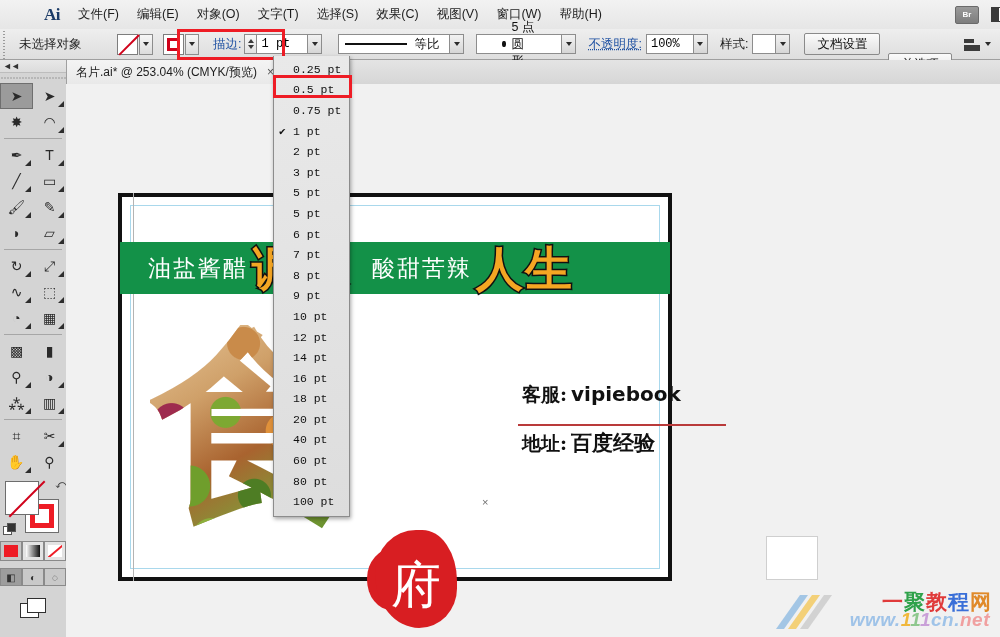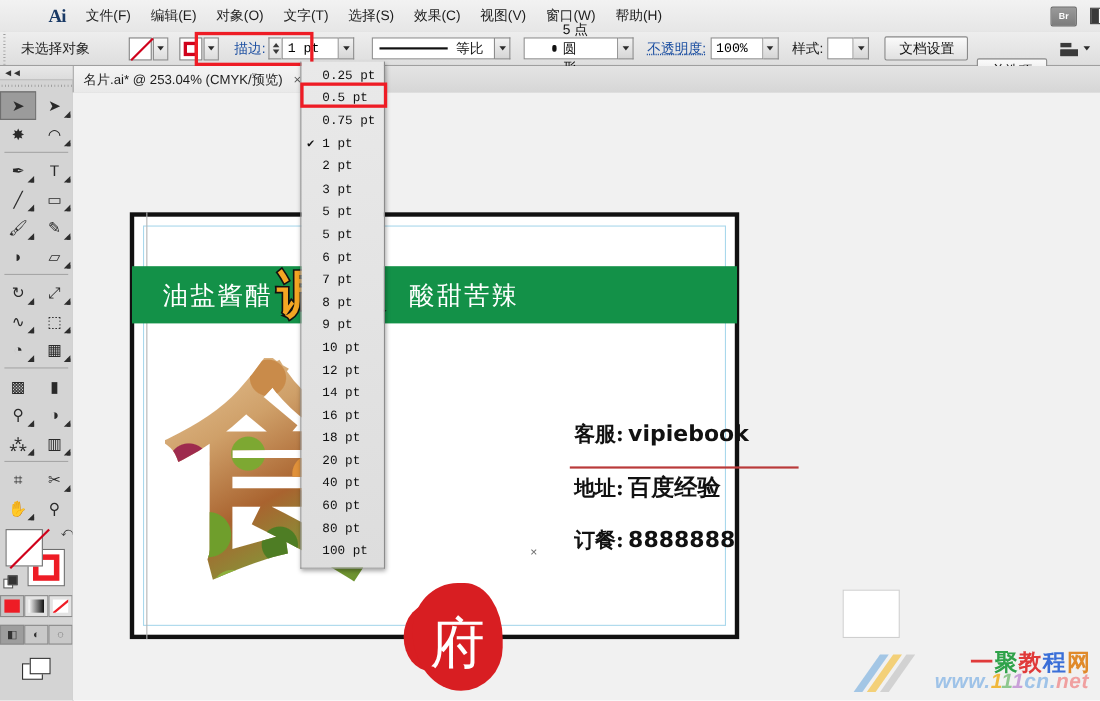--- a/index.html
+++ b/index.html
@@ -746,20 +746,21 @@
 
     <div class="card-outer">
       <div class="card-guide"></div>
       <div class="card-guide2"></div>
 
       <div class="banner">
         <div class="banner-inner">
           <span class="banner-cn">油盐酱醋</span>
           <span class="banner-big" style="margin-left:4px;">调味</span>
           <span class="banner-cn" style="margin-left:22px;">酸甜苦辣</span>
+          <span class="banner-big" style="margin-left:4px;">人生</span>
         </div>
       </div>
 
       <div class="food-char">食</div>
 
       <div class="seal">
         <div class="seal-blob2"></div>
         <div class="seal-blob"></div>
         <div class="seal-char">府</div>
       </div>
@@ -767,24 +768,20 @@
       <div class="contact">
         <div id="contact-rows">
             <div class="c-row">
               <span class="c-key">客服:</span>
               <span class="c-val ascii">vipiebook</span>
             </div>
             <div class="c-row">
               <span class="c-key">地址:</span>
               <span class="c-val">百度经验</span>
             </div>
-            <div class="c-row">
-              <span class="c-key">订餐:</span>
-              <span class="c-val ascii">8888888</span>
-            </div>
           </div>
         <div class="c-rule"></div>
       </div>
 
       <div class="x-mark">×</div>
     </div>
 
     <div class="right-frag"></div>
   </div>
 

